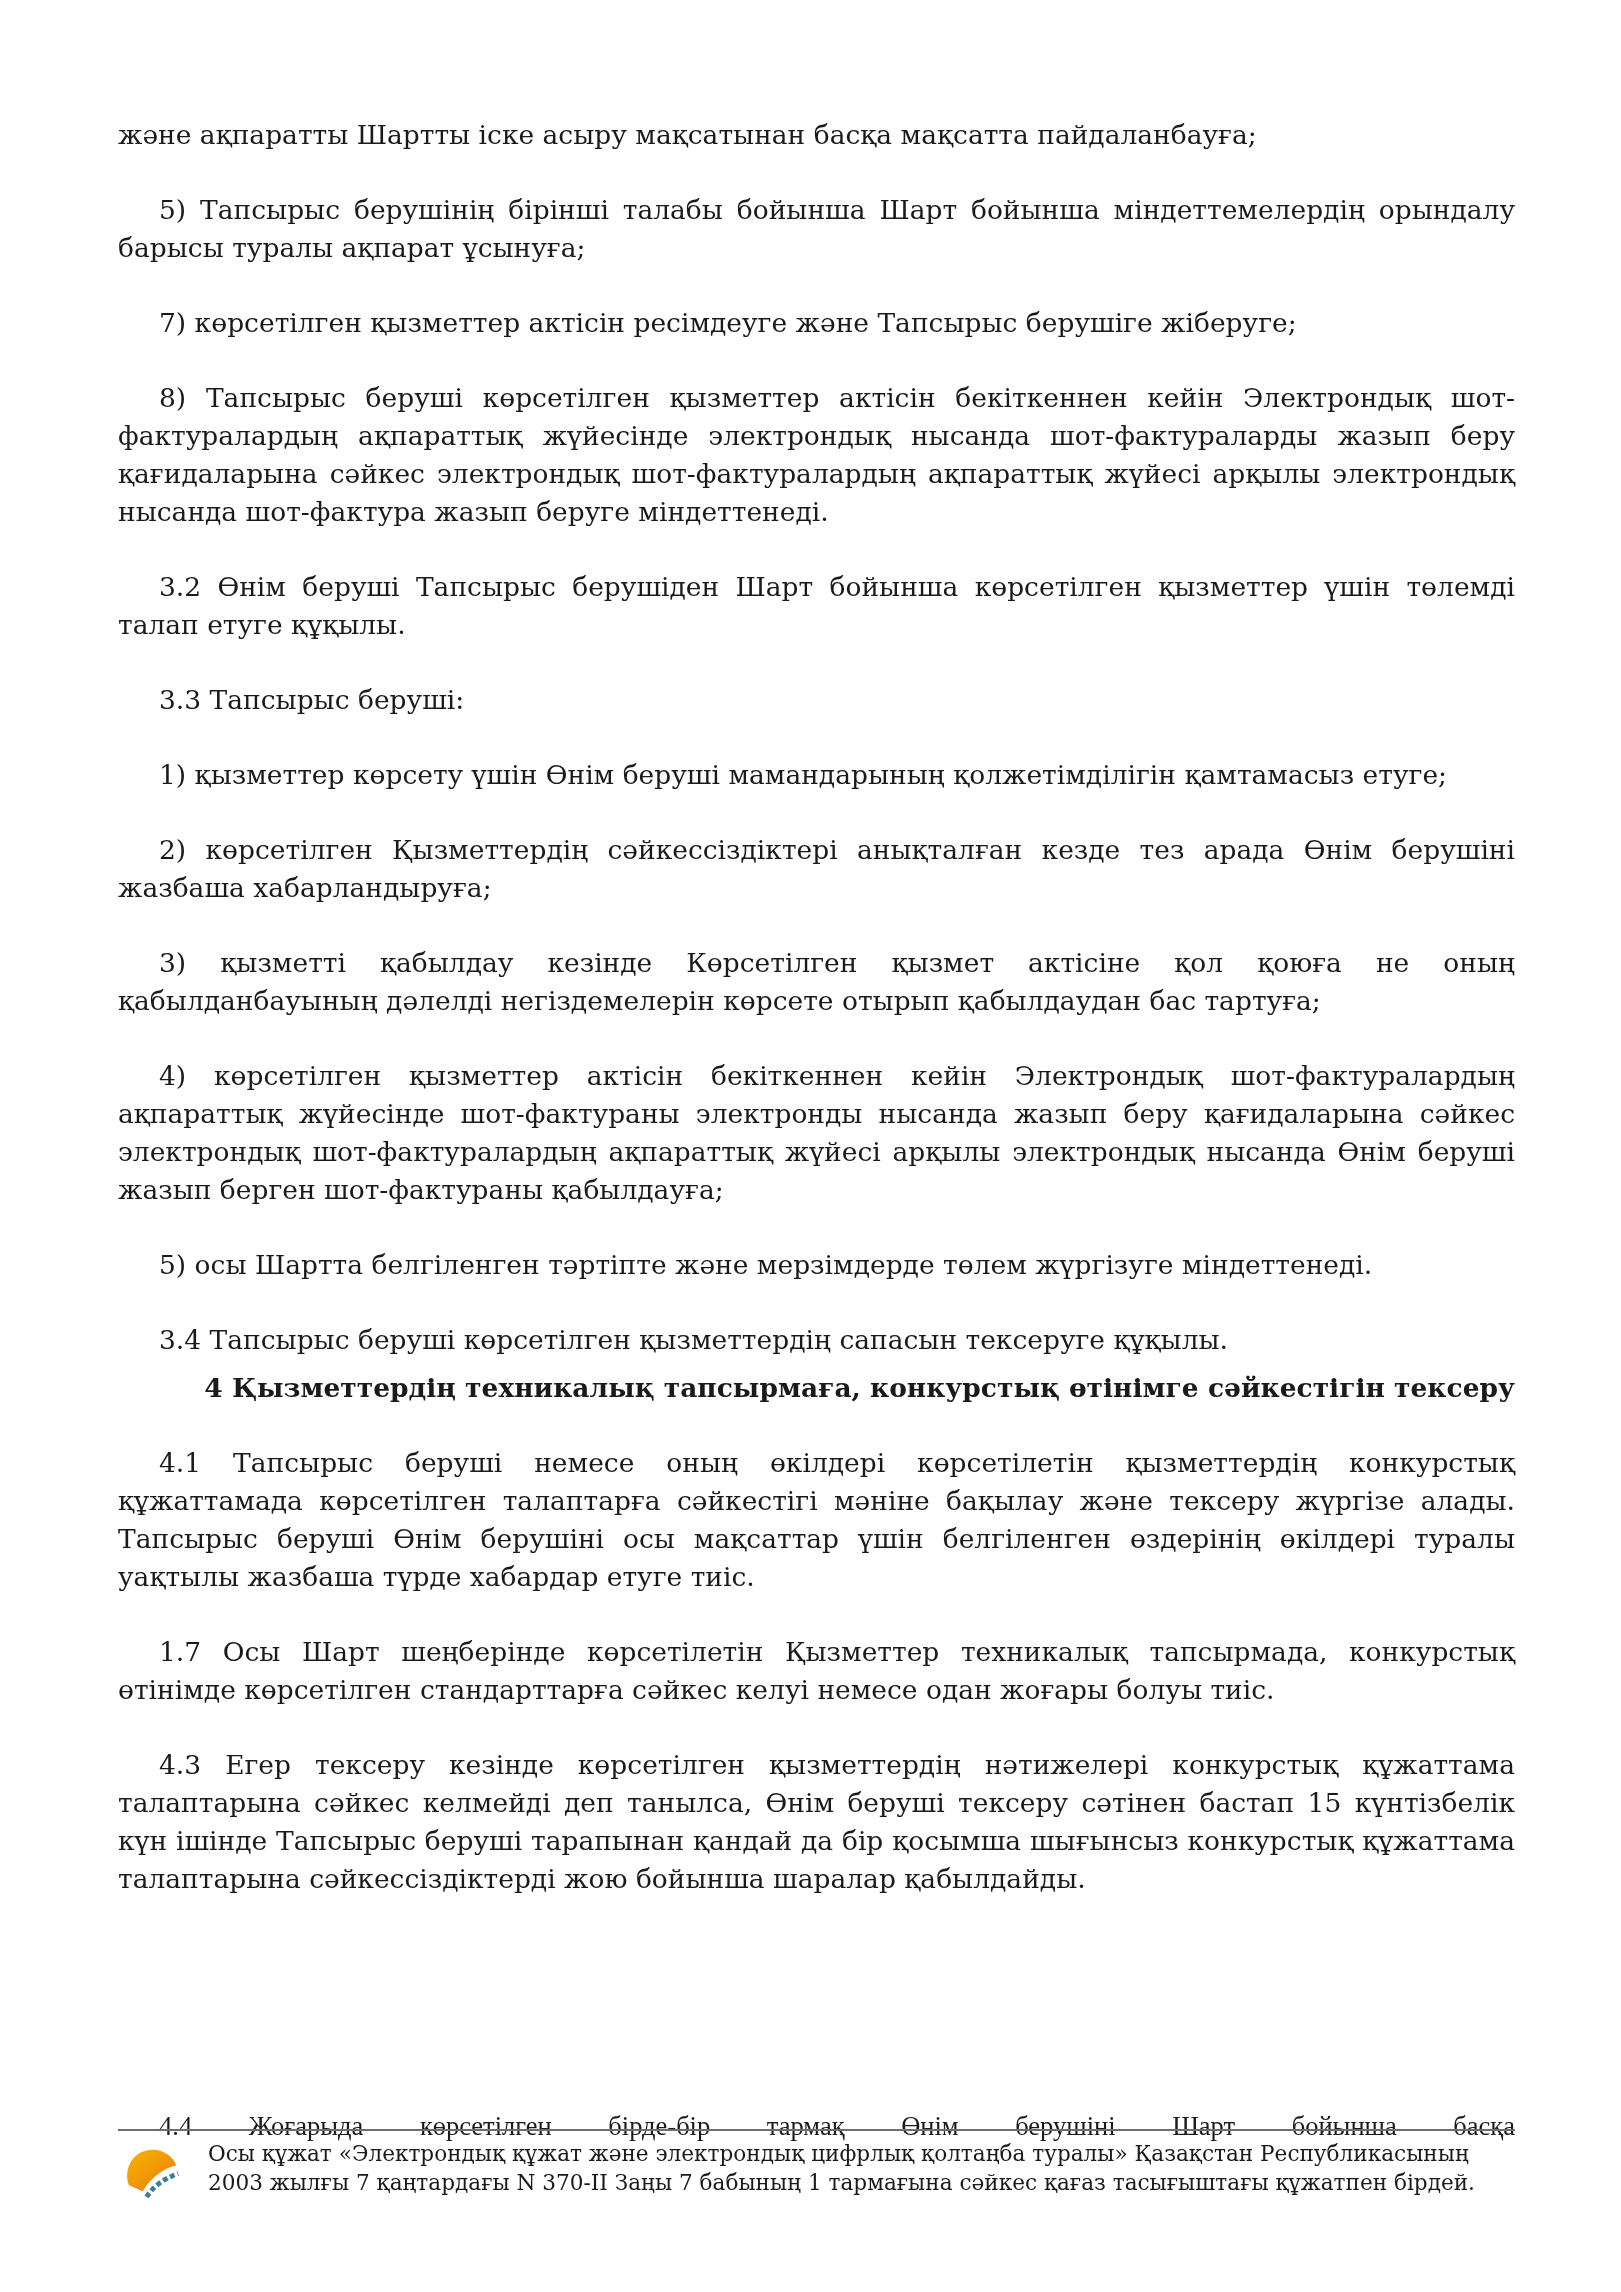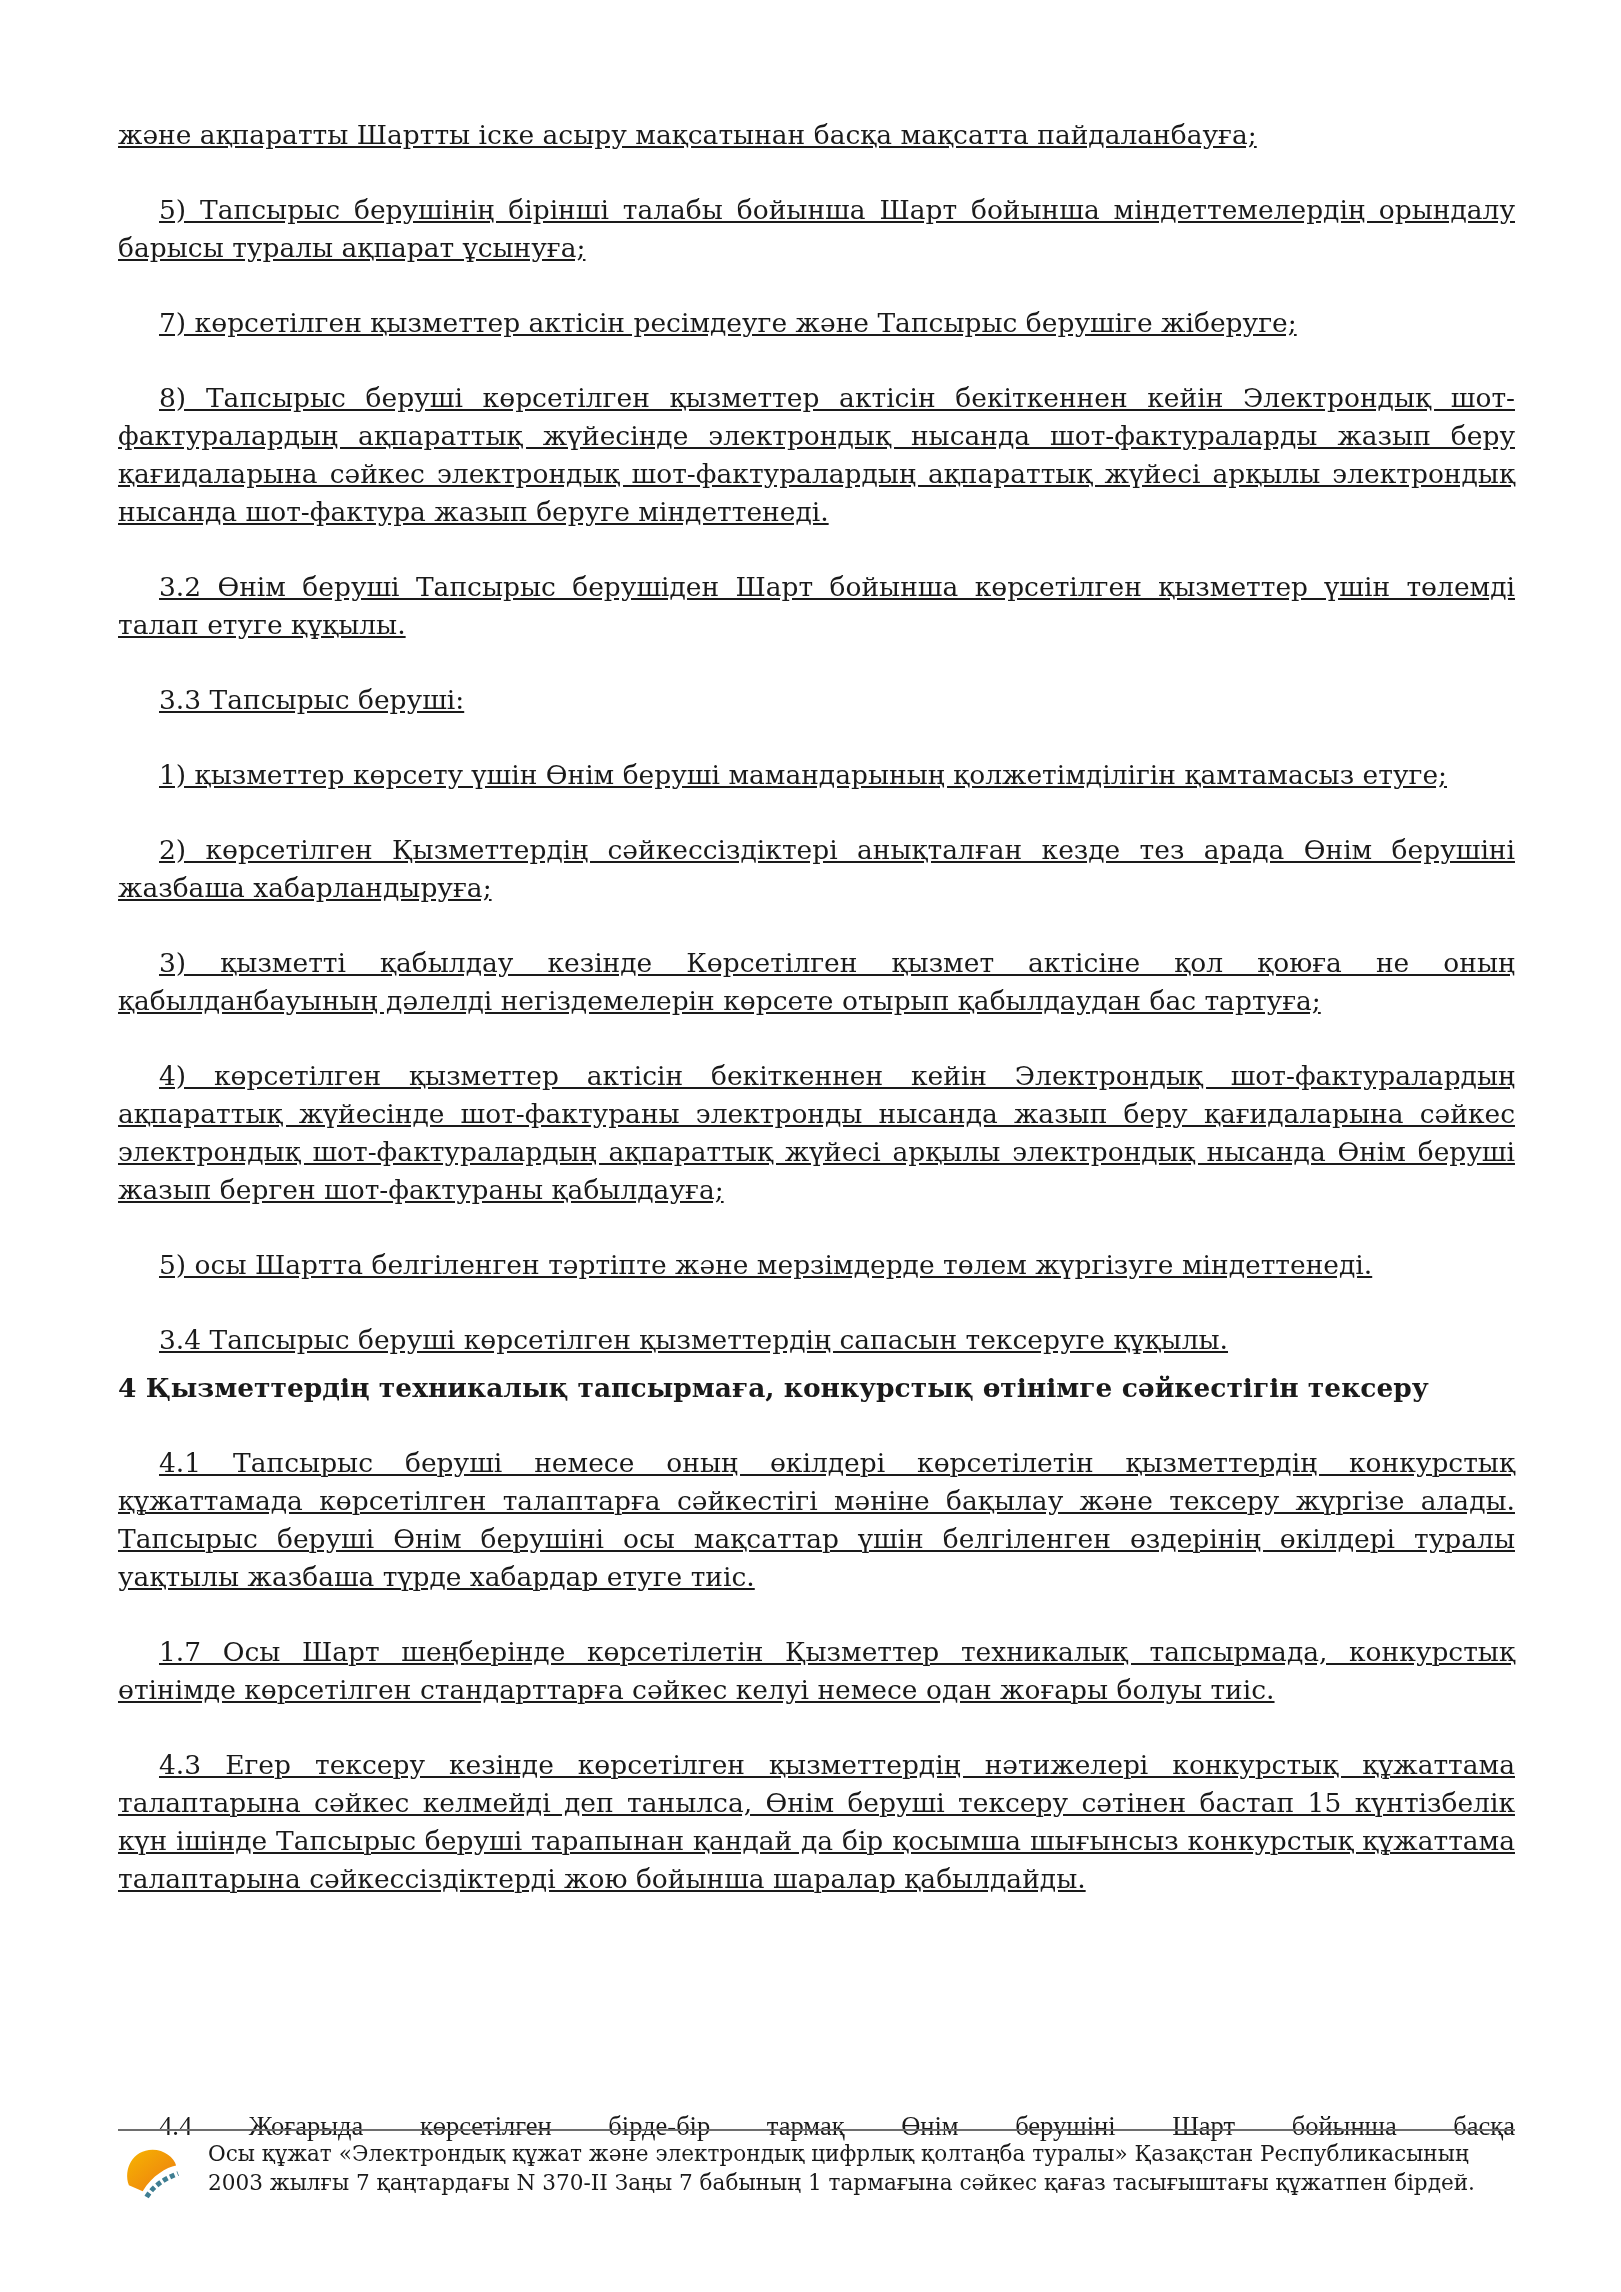--- a/index.html
+++ b/index.html
@@ -1,22 +1,22 @@
 <!DOCTYPE html>
 <html><head>
 <meta charset="utf-8">
 <style>
   html, body { margin: 0; padding: 0; background: #ffffff; }
   body { width: 1621px; height: 2293px; position: relative; overflow: hidden; }
   .page { position: absolute; left: 118px; top: 116px; width: 1397px;
     font-family: "DejaVu Serif", serif; font-size: 26.5px; color: #1a1a1a; line-height: 38px; }
-  .p { margin: 0 0 37px 0; text-align: justify; text-indent: 41px; text-decoration: underline; }
+  .p { margin: 0 0 37px 0; text-align: justify; text-indent: 41px; }
   .p.noindent { text-indent: 0; }
   .p.tight { margin-bottom: 9.8px; }
-  .heading { font-weight: bold; text-align: left; margin: 0 0 37px 0; font-size: 26.5px; }
+  .heading { font-weight: bold; text-align: right; margin: 0 0 37px 0; font-size: 26.5px; }
   .footer-line { position: absolute; left: 118px; top: 2129px; width: 1397px; height: 2px; background: #6e6e6e; }
   .p44 { position: absolute; left: 118px; top: 2107px; width: 1397px; font-family: Liberation Serif, serif;
     font-size: 26.5px; line-height: 38px; color: #1a1a1a; text-align: justify; text-indent: 41px;
     text-align-last: justify; white-space: nowrap; overflow: hidden; }
   .footer { position: absolute; left: 208px; top: 2139px; width: 1274px; font-family: "DejaVu Serif", serif;
     font-size: 21.6px; line-height: 29px; color: #1a1a1a; }
   .logo { position: absolute; left: 123px; top: 2142px; width: 61px; height: 61px; }
 </style>
 </head>
 <body>

